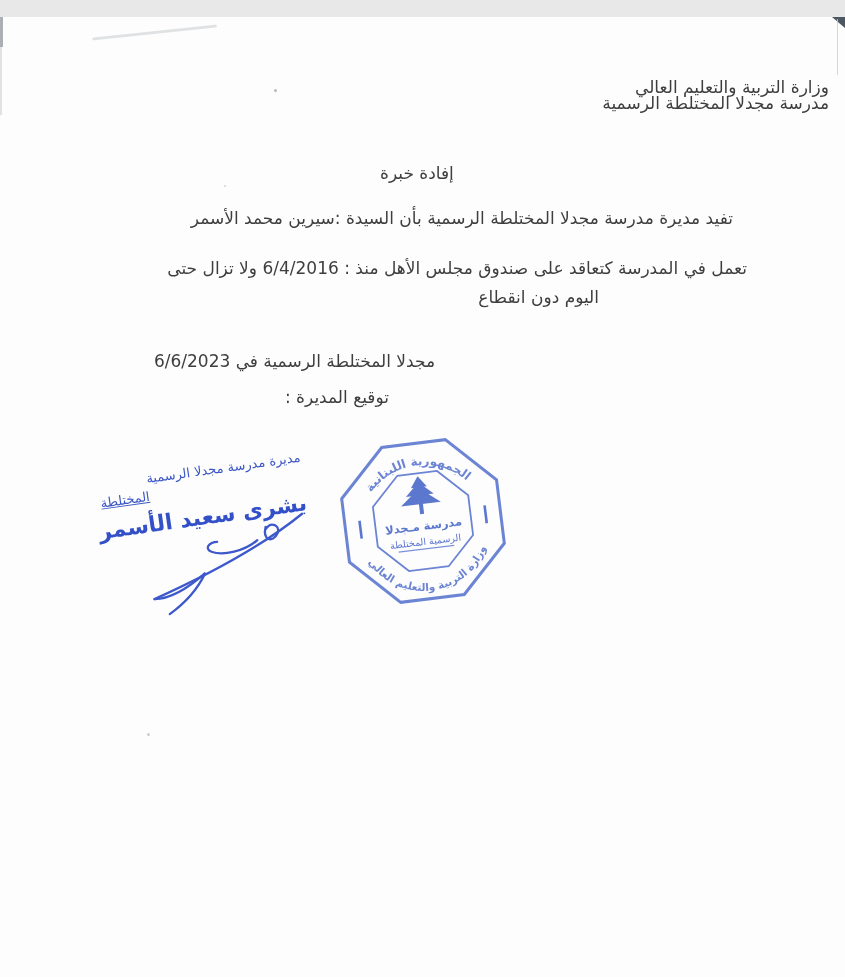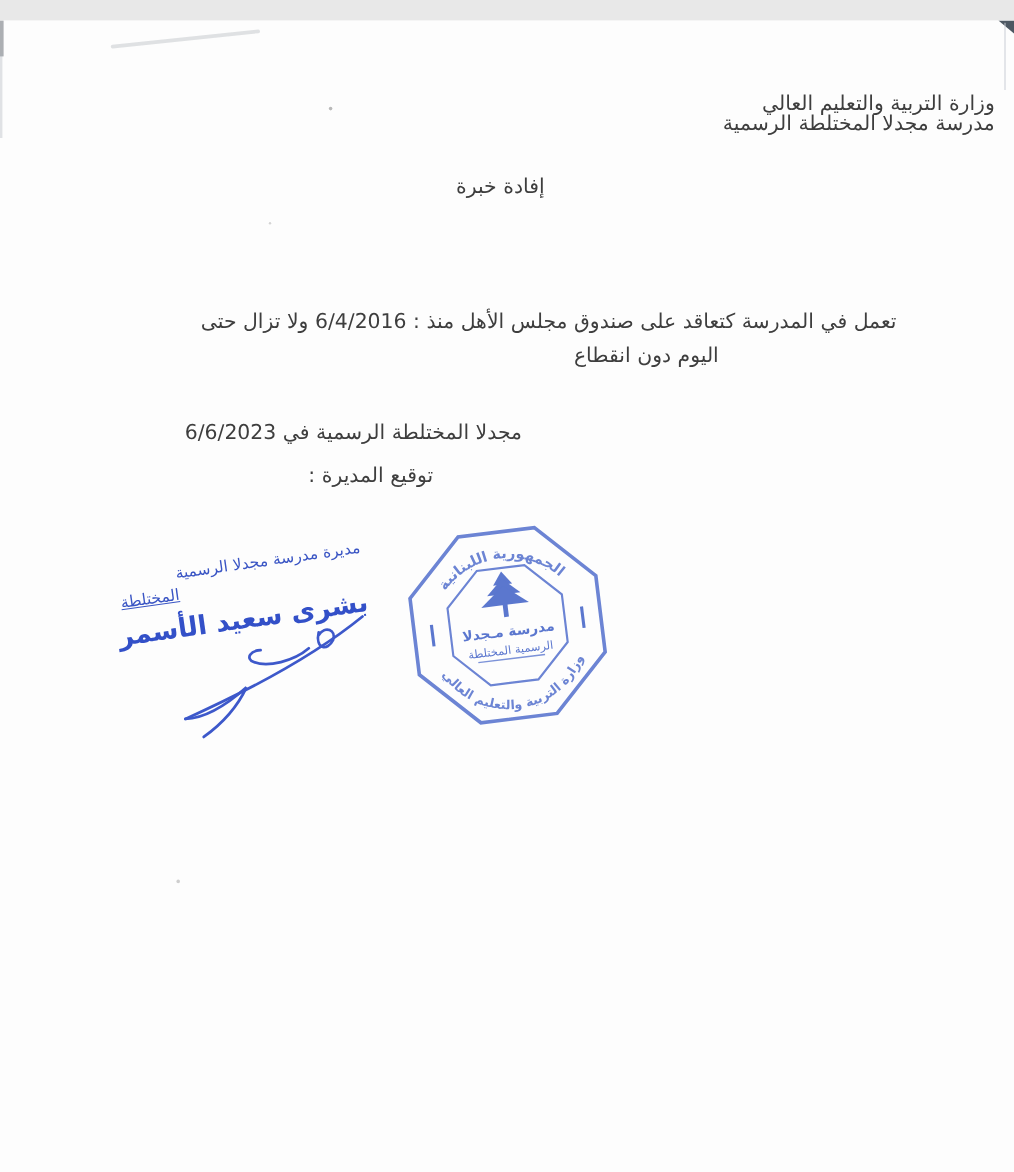--- a/index.html
+++ b/index.html
@@ -85,27 +85,28 @@
   <div class="scan-edge-left-fade"></div>
   <div class="scan-corner-tr"></div>
   <div class="scan-line-right"></div>
   <div class="speck" style="left:274px;top:72px;width:3px;height:3px;"></div>
   <div class="speck" style="left:224px;top:168px;width:2px;height:2px;opacity:.6;"></div>
   <div class="speck" style="left:147px;top:716px;width:3px;height:3px;opacity:.7;"></div>
 
   <div class="doc-text header-line" style="top:60px;right:16px;">وزارة التربية والتعليم العالي</div>
   <div class="doc-text header-line" style="top:76px;right:16px;">مدرسة مجدلا المختلطة الرسمية</div>
 
-  <div class="doc-text" style="top:129px;left:380px;">إفادة خبرة</div>
+  <div class="doc-text" style="top:146px;left:380px;">إفادة خبرة</div>
 
+  <div class="doc-text" style="top:191px;right:112px;">تفيد مديرة مدرسة مجدلا المختلطة الرسمية بأن السيدة :سيرين محمد الأسمر</div>
   <div class="doc-text" style="top:241px;right:98px;">تعمل في المدرسة كتعاقد على صندوق مجلس الأهل منذ : 6/4/2016 ولا تزال حتى</div>
   <div class="doc-text" style="top:270px;right:246px;">اليوم دون انقطاع</div>
 
   <div class="doc-text" style="top:334px;right:410px;">مجدلا المختلطة الرسمية في 6/6/2023</div>
-  <div class="doc-text" style="top:370px;right:484px;">توقيع المديرة :</div>
+  <div class="doc-text" style="top:370px;right:456px;">توقيع المديرة :</div>
 
   <div class="official-stamp">
     <svg width="182" height="182" viewBox="0 0 182 182">
       <g transform="rotate(-7 91 91)" fill="none" stroke="#4e6ccb">
 
         <polygon points="169,123 123,169 59,169 13,123 13,59 59,13 123,13 169,59" stroke-width="3" opacity="0.9"></polygon>
 
         <polygon points="139,111 111,139 71,139 43,111 43,71 71,43 111,43 139,71" stroke-width="1.8" opacity="0.9"></polygon>
 
         <line x1="28" y1="83" x2="28" y2="101" stroke-width="2.6"></line>

